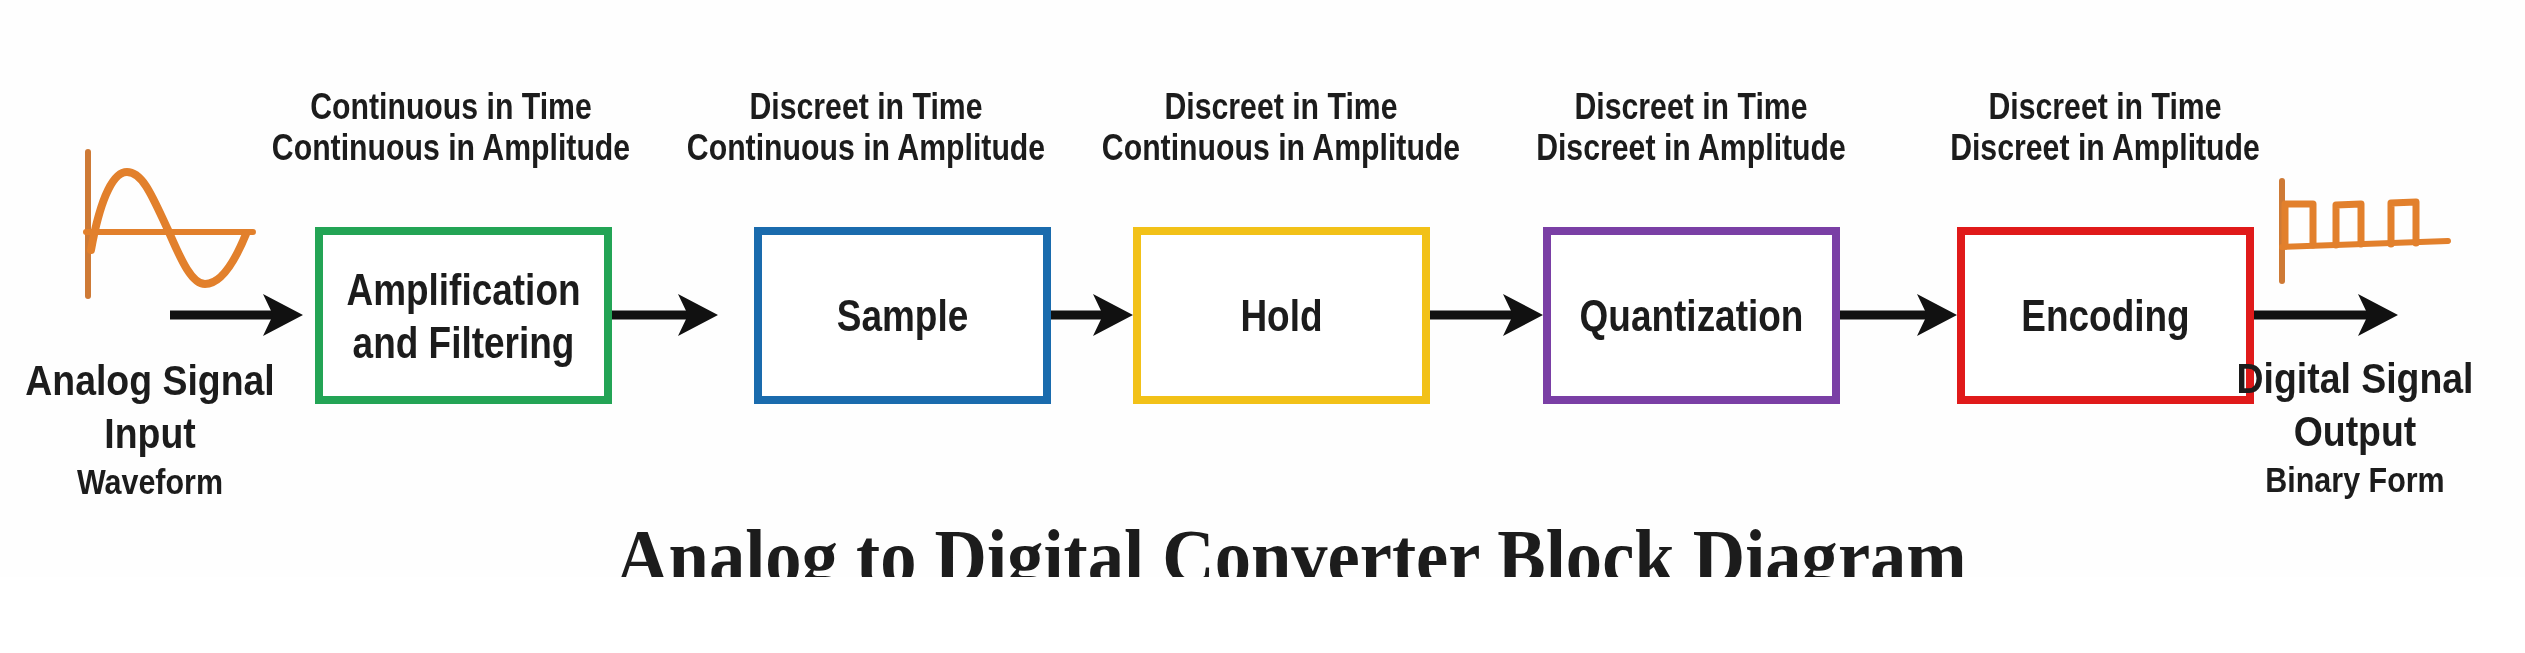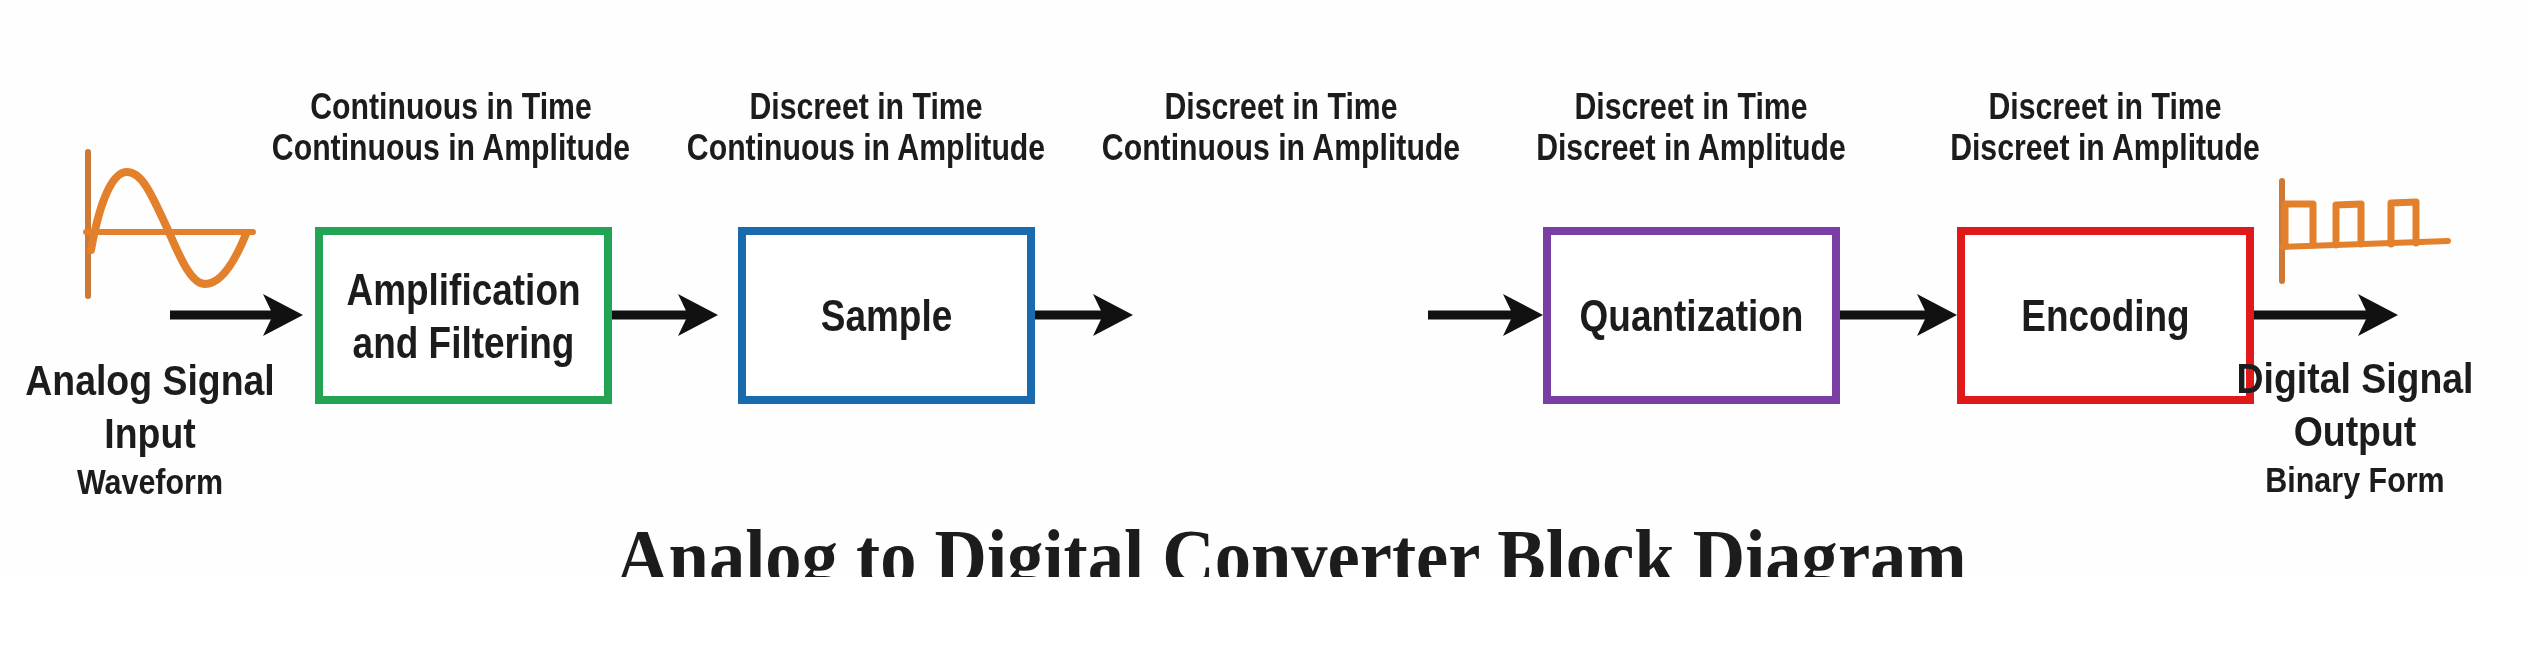--- a/index.html
+++ b/index.html
@@ -121,22 +121,25 @@
     <span>Discreet in Amplitude</span>
   </div>
   <div class="note" style="left:1855px">
     <span>Discreet in Time</span>
     <span>Discreet in Amplitude</span>
   </div>
 
   <div class="stage" style="left: 303px; border-color: rgb(35, 164, 85); margin-left: 12px;">
     <span class="stage-label">Amplification and Filtering</span>
   </div>
-  <div class="stage" style="left: 738px; border-color: rgb(26, 107, 173);">
+  <div class="stage" style="left: 754px; border-color: rgb(26, 107, 173);">
     <span class="stage-label">Sample</span>
+  </div>
+  <div class="stage" style="left: 1133px; border-color: rgb(242, 193, 24);">
+    <span class="stage-label">Hold</span>
   </div>
   <div class="stage" style="left: 1957px; border-color: rgb(224, 26, 26);">
     <span class="stage-label">Encoding</span>
   </div>
   <div class="stage" style="left: 1543px; border-color: rgb(122, 63, 165);">
     <span class="stage-label">Quantization</span>
   </div>
 
   <div class="caption" style="left:0px;width:300px;top:354px">
     <span class="cap-big">Analog Signal</span>

